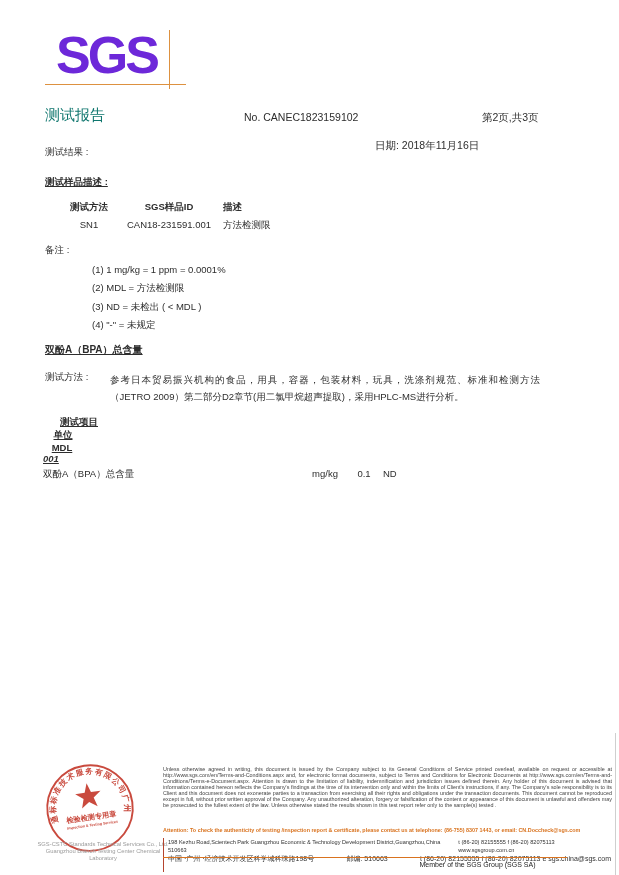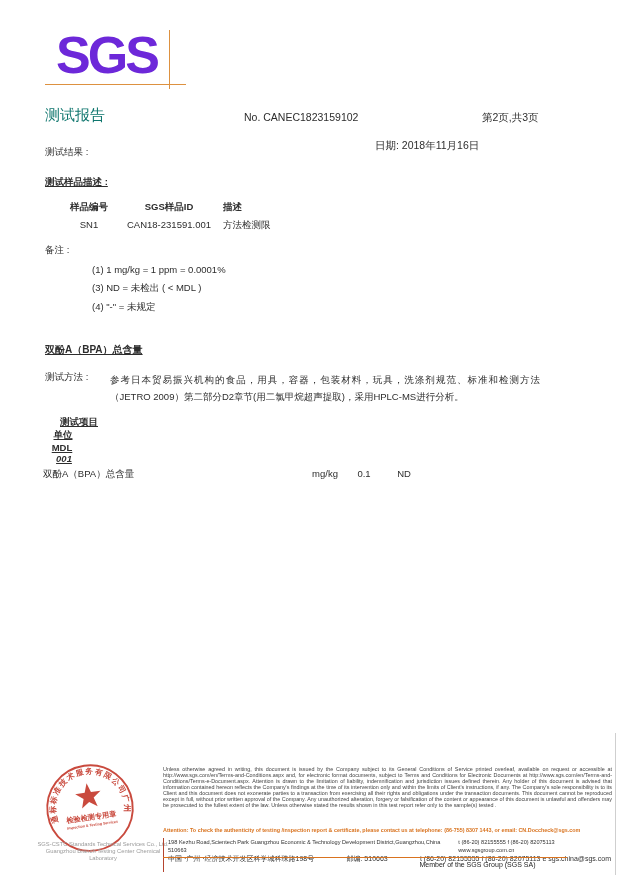--- a/index.html
+++ b/index.html
@@ -42,21 +42,21 @@
   .method-text { left:110px; top:371px; width:430px; line-height:17px; text-align:justify; }
 
   
   .rtable { left:43px; top:416px; width:382px; }
   .rrow { display:flex; }
   .rrow + .rrow { margin-top:4px; }
   .rc-item { width:262px; text-align:left; }
   .rrow.rhead .rc-item { padding-left:17px; }
   .rc-unit { width:40px; text-align:center; }
   .rc-mdl { width:38px; text-align:center; }
-  .rc-001 { width:42px; text-align:center; }
+  .rc-001 { width:42px; }
   .rhead { font-weight:bold;flex-direction:column; }
   .italic { font-style:italic; }
 
   
   .stamp { left:40px; top:762px; width:100px; height:96px; opacity:.92; }
   .company-lines { left:32px; top:841px; width:142px; font-size:5.8px; line-height:7.2px;
                    color:#9a9a9a; text-align:center; }
   .legal { left:163px; top:767px; width:449px; font-size:5.4px; line-height:5.95px;
            color:#454545; text-align:justify; }
   .attention { left:163px; top:827px; width:449px; font-size:5.4px; line-height:6.2px;
@@ -84,34 +84,35 @@
   <span class="abs doc-title">测试报告</span>
   <span class="abs report-no">No. CANEC1823159102</span>
   <span class="abs report-date">日期: 2018年11月16日</span>
   <span class="abs page-info">第2页,共3页</span>
 
   <span class="abs s-result">测试结果 :</span>
   <span class="abs s-sampdesc">测试样品描述 :</span>
 
   <div class="abs sample-table">
     <div class="srow shead">
-      <span class="sc1">样品编号</span>
+      <span class="sc1">测试方法</span>
       <span class="sc2">SGS样品ID</span>
       <span class="sc3">描述</span>
     </div>
     <div class="srow">
       <span class="sc1">SN1</span>
       <span class="sc2">CAN18-231591.001</span>
       <span class="sc3">方法检测限</span>
     </div>
   </div>
 
   <span class="abs s-note">备注 :</span>
   <div class="abs notes">
     <div>(1) 1 mg/kg = 1 ppm = 0.0001%</div>
+    <div>(2) MDL = 方法检测限</div>
     <div>(3) ND = 未检出 ( &lt; MDL )</div>
     <div>(4) "-" = 未规定</div>
   </div>
 
   <span class="abs bpa-h">双酚A（BPA）总含量</span>
   <span class="abs method-label">测试方法 :</span>
   <div class="abs method-text">参考日本贸易振兴机构的食品，用具，容器，包装材料，玩具，洗涤剂规范、标准和检测方法（JETRO 2009）第二部分D2章节(用二氯甲烷超声提取)，采用HPLC-MS进行分析。</div>
 
   <div class="abs rtable">
     <div class="rrow rhead">

